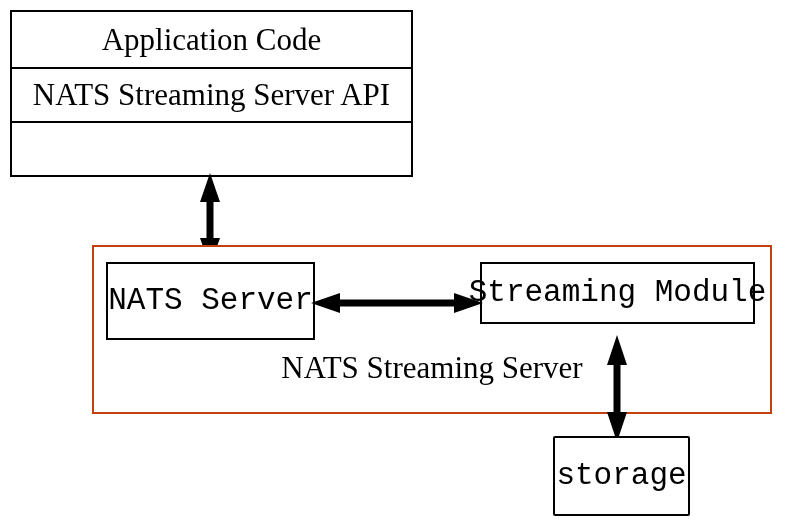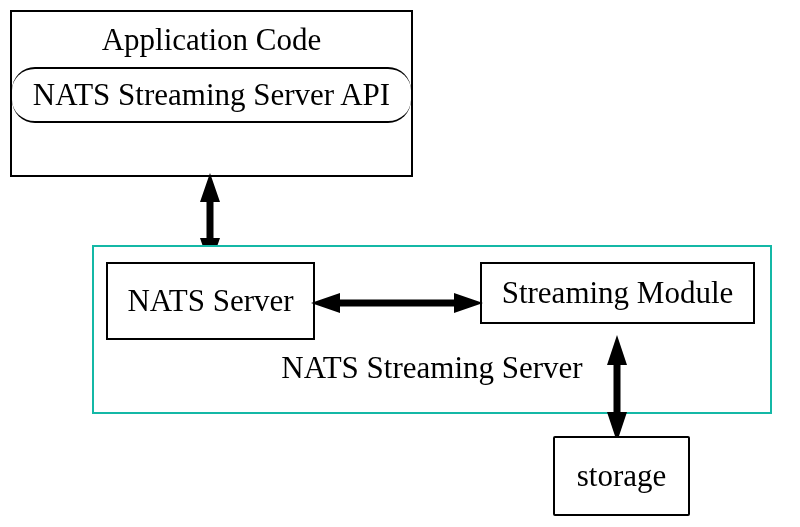--- a/index.html
+++ b/index.html
@@ -23,20 +23,21 @@
     position: absolute;
     box-sizing: border-box;
     border: 2px solid #000000;
     background: #ffffff;
     display: flex;
     align-items: center;
     justify-content: center;
     text-align: center;
     line-height: 1.05;
     white-space: nowrap;
+    font-family: Liberation Mono, monospace;
   }
   
   #client-stack {
     position: absolute;
     left: 10px;
     top: 10px;
     width: 403px;
     height: 167px;
     box-sizing: border-box;
     border: 2px solid #000000;
@@ -44,35 +45,34 @@
   }
   .stack-row {
     box-sizing: border-box;
     width: 100%;
     display: flex;
     align-items: center;
     justify-content: center;
     text-align: center;
     white-space: nowrap;
     font-size: 31px;
-    border-radius: 23px;
   }
   .stack-row.r1 { height: 55px; }
   .stack-row.r2 { height: 56px; border-top: 2px solid #000000; border-bottom: 2px solid #000000; }
   .stack-row.r3 { height: 52px; }
 
   
   #server-box {
     position: absolute;
     left: 92px;
     top: 245px;
     width: 680px;
     height: 169px;
     box-sizing: border-box;
-    border: 2px solid #14b8a6;
+    border: 2px solid #c2410c;
     background: #ffffff;
   }
   #server-label {
     position: absolute;
     left: 0;
     right: 0;
     top: 103px;
     text-align: center;
     font-size: 31px;
     white-space: nowrap;

